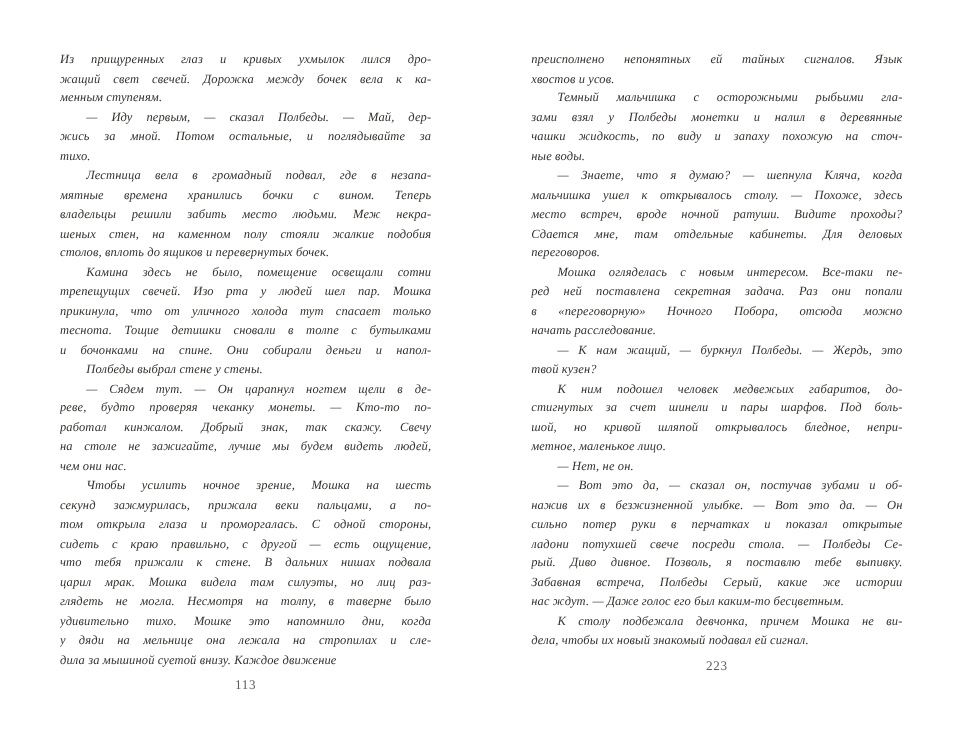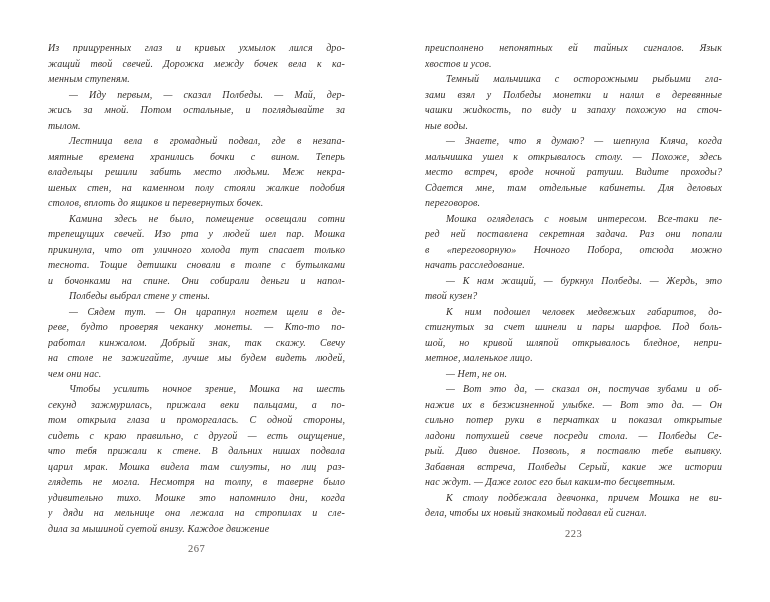--- a/index.html
+++ b/index.html
@@ -56,27 +56,27 @@
   }
 </style>
 </head>
 <body style="--bg: #ffffff; --text: #34302c; --pagenum: #5f5b57;">
 
 <div class="spread">
   <div class="page">
     <div class="text-block">
         <div class="para">
           <div class="line">Из прищуренных глаз и кривых ухмылок лился дро-</div>
-          <div class="line">жащий твой свечей. Дорожка между бочек вела к ка-</div>
+          <div class="line">жащий свет свечей. Дорожка между бочек вела к ка-</div>
           <div class="line last">менным ступеням.</div>
         </div>
         <div class="para indent">
           <div class="line">— Иду первым, — сказал Полбеды. — Май, дер-</div>
           <div class="line">жись за мной. Потом остальные, и поглядывайте за</div>
-          <div class="line last">тылом.</div>
+          <div class="line last">тихо.</div>
         </div>
         <div class="para indent">
           <div class="line">Лестница вела в громадный подвал, где в незапа-</div>
           <div class="line">мятные времена хранились бочки с вином. Теперь</div>
           <div class="line">владельцы решили забить место людьми. Меж некра-</div>
           <div class="line">шеных стен, на каменном полу стояли жалкие подобия</div>
           <div class="line last">столов, вплоть до ящиков и перевернутых бочек.</div>
         </div>
         <div class="para indent">
           <div class="line">Камина здесь не было, помещение освещали сотни</div>
@@ -101,21 +101,21 @@
           <div class="line">том открыла глаза и проморгалась. С одной стороны,</div>
           <div class="line">сидеть с краю правильно, с другой — есть ощущение,</div>
           <div class="line">что тебя прижали к стене. В дальних нишах подвала</div>
           <div class="line">царил мрак. Мошка видела там силуэты, но лиц раз-</div>
           <div class="line">глядеть не могла. Несмотря на толпу, в таверне было</div>
           <div class="line">удивительно тихо. Мошке это напомнило дни, когда</div>
           <div class="line">у дяди на мельнице она лежала на стропилах и сле-</div>
           <div class="line last">дила за мышиной суетой внизу. Каждое движение</div>
         </div>
       </div>
-    <div class="page-number">267</div>
+    <div class="page-number">113</div>
   </div>
   <div class="page">
     <div class="text-block">
         <div class="para">
           <div class="line">преисполнено непонятных ей тайных сигналов. Язык</div>
           <div class="line last">хвостов и усов.</div>
         </div>
         <div class="para indent">
           <div class="line">Темный мальчишка с осторожными рыбьими гла-</div>
           <div class="line">зами взял у Полбеды монетки и налил в деревянные</div>

